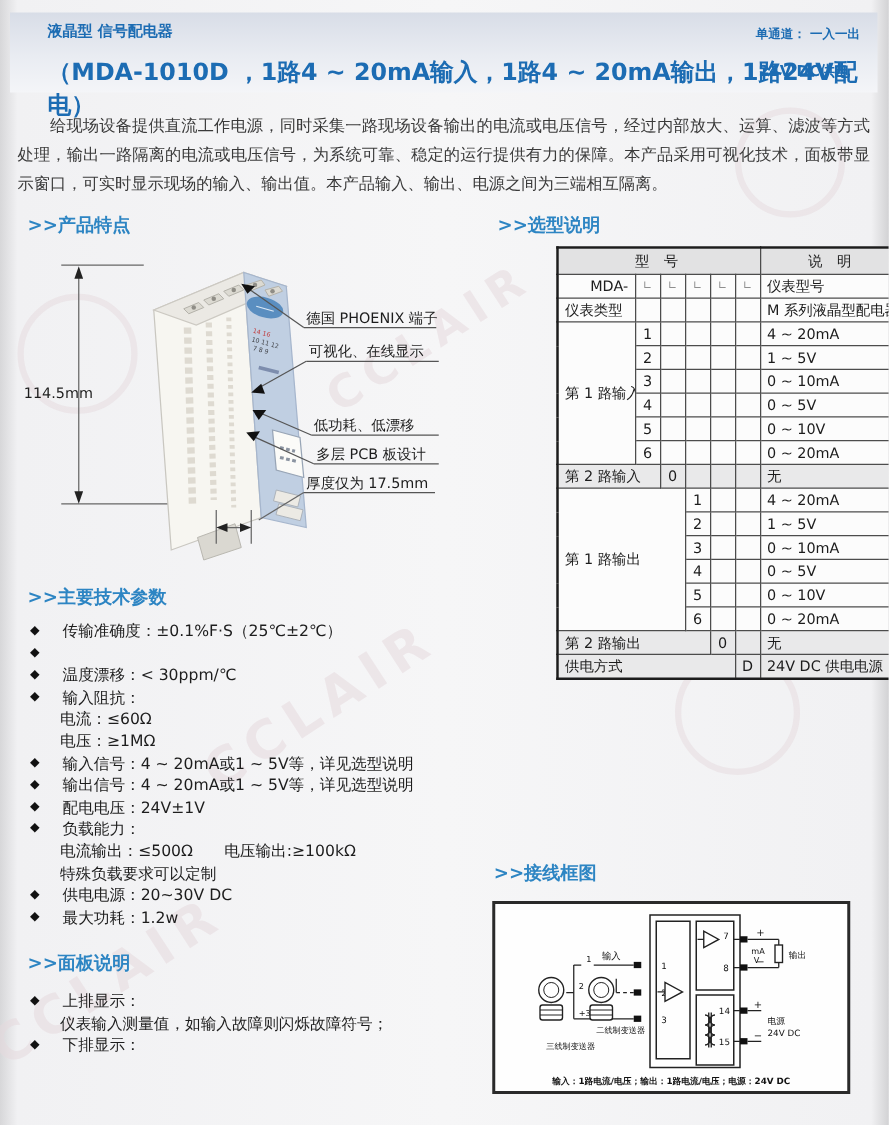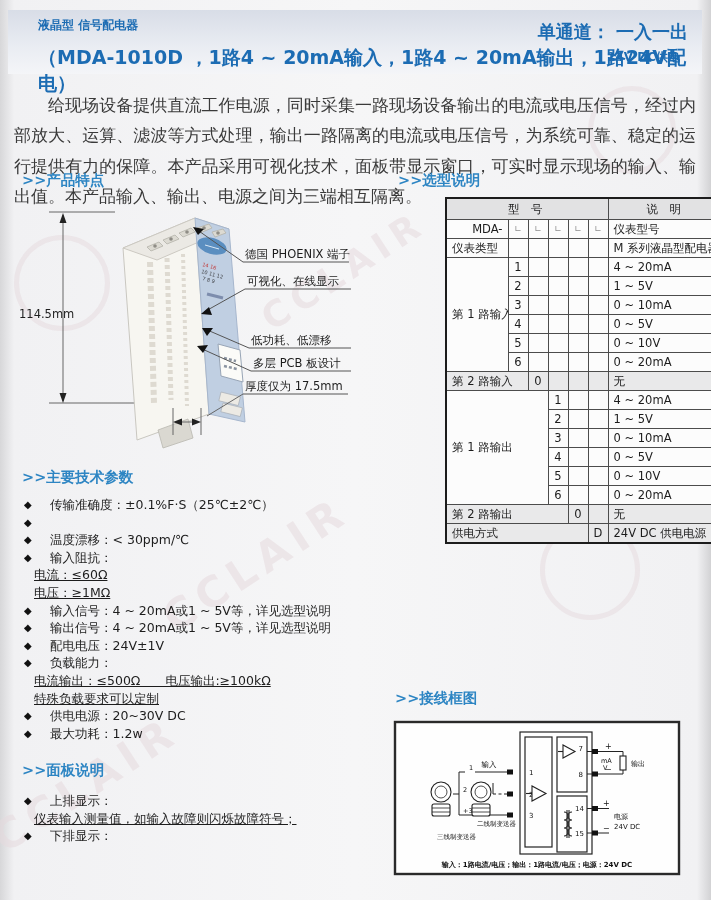--- a/index.html
+++ b/index.html
@@ -9,30 +9,30 @@
   .z{position:absolute;z-index:2;}
   
   .wm{position:absolute;z-index:1;font-weight:bold;font-size:42px;letter-spacing:7px;
       color:#e6dade;opacity:.55;transform:rotate(-33deg);white-space:nowrap;}
   .ring{position:absolute;z-index:1;border:5px solid #e6dade;border-radius:50%;opacity:.5;}
   
   .hdr{left:8px;top:10px;width:694px;height:64px;
        background:linear-gradient(180deg,#d8dde7 0%,#e9ecf2 55%,#f4f5f8 100%);}
   .hdr-title{position:absolute;left:30px;top:7px;font-size:12px;font-weight:bold;color:#1c6cb3;}
   .hdr-model{position:absolute;left:30px;top:35px;font-size:19px;font-weight:600;color:#1c6cb3;}
-  .hdr-chan{position:absolute;right:14px;top:10px;font-size:18px;font-weight:bold;color:#1c6cb3;}
+  .hdr-chan{position:absolute;right:14px;top:10px;font-size:10px;font-weight:bold;color:#1c6cb3;}
   .hdr-pwr{position:absolute;right:22px;top:39px;font-size:12px;font-weight:600;color:#1c6cb3;}
-  .intro{left:14px;top:90px;width:682px;font-size:17px;line-height:1.78;
+  .intro{left:14px;top:90px;width:682px;font-size:13px;line-height:1.78;
          text-align:justify;text-indent:2em;color:#3a3a3a;}
   .sec{position:absolute;z-index:2;font-size:14.5px;font-weight:bold;color:#2d85c3;}
   
   .plist{width:370px;font-size:12.5px;color:#1d1d1d;}
   .pitem{display:flex;line-height:17.6px;align-items:flex-start;}
   .blt{flex:0 0 26px;font-size:10px;padding-left:2px;color:#111;line-height:17.6px;}
-  .psub{margin-left:12px;line-height:17.6px;white-space:pre-wrap;text-decoration:underline;}
+  .psub{margin-left:26px;line-height:17.6px;white-space:pre-wrap;}
   
   .seltab{border-collapse:collapse;width:278px;font-size:11.5px;color:#1c1c1c;
           background:#fcfcfc;border:2px solid #1c1c1c;table-layout:fixed;margin-left:44px;}
   .seltab td{border:1px solid #4c4c4c;height:18px;padding:0 0 0 0;overflow:hidden;white-space:nowrap;}
   .seltab .hd{background:#e2e2e3;text-align:center;height:20px;letter-spacing:4px;}
   .seltab .shade{background:#e9e9ea;}
   .seltab .c{text-align:center;}
   .seltab .r{text-align:right;padding-right:5px;}
   .seltab .l{padding-left:5px;}
   .seltab .slot{color:#8f8f8f;font-size:9px;text-align:center;}

